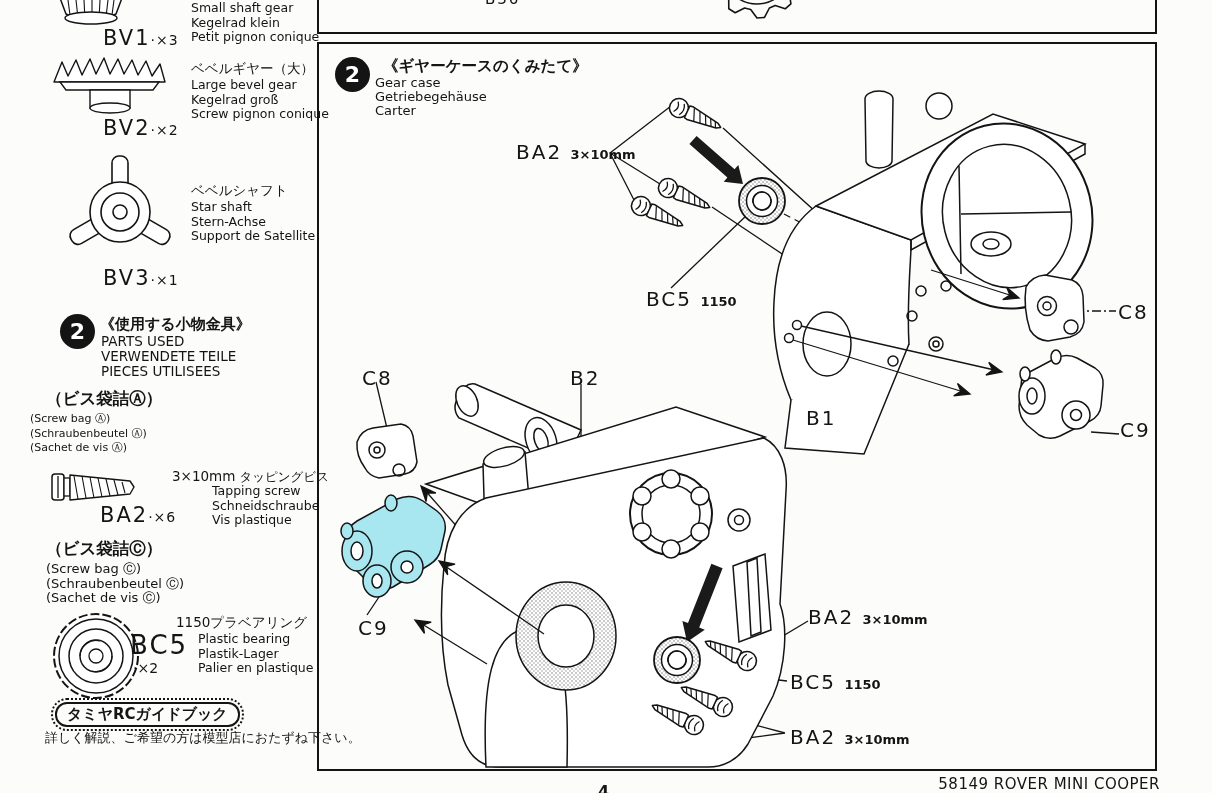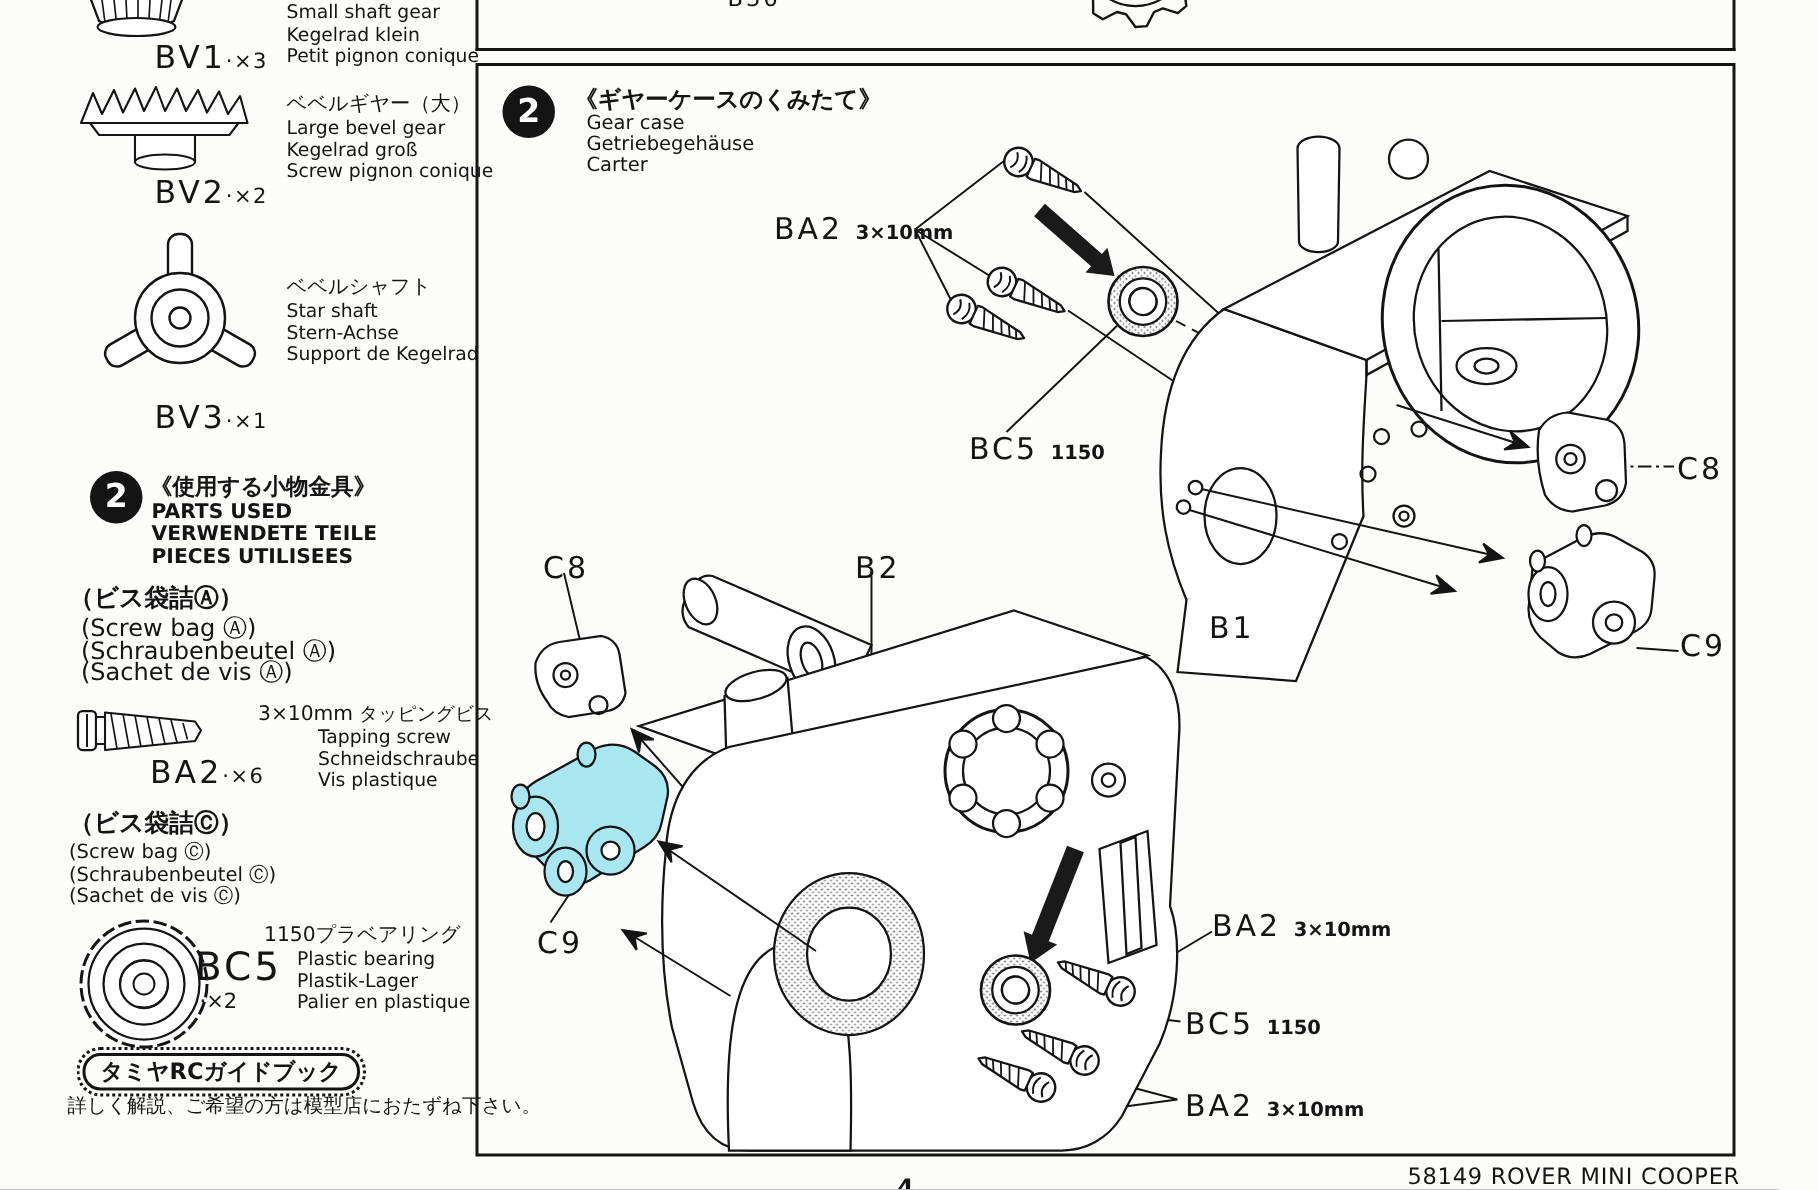--- a/index.html
+++ b/index.html
@@ -6,21 +6,21 @@
   html,body{background:#9a9a9a}
   .page{position:relative;width:1212px;height:793px;margin:0 auto;background:#fcfcfa;
         font-family:"DejaVu Sans","Liberation Sans",sans-serif;color:#141414;overflow:hidden}
   .abs{position:absolute}
   svg{display:block;overflow:visible}
   .small{font-size:12.5px;line-height:14.5px;white-space:nowrap}
   .jp{font-size:13.5px;white-space:nowrap}
   .jpbig{font-size:16.5px;font-weight:bold;white-space:nowrap}
   .code{font-size:21px;letter-spacing:2px;white-space:nowrap}
   .code .qty{font-size:14px;letter-spacing:1px}
-  .bold-lines div{font-size:13.5px;font-weight:bold;line-height:15px;white-space:nowrap}
+  .bold-lines div{font-size:13.5px;font-weight:normal;line-height:15px;white-space:nowrap}
   .badge{width:35px;height:35px;border-radius:50%;background:#141414;color:#fff;
          display:flex;align-items:center;justify-content:center;font-size:22px;font-weight:bold}
   .plabel{font-size:20px;letter-spacing:2px;white-space:nowrap}
   .plabel .psize{font-size:13px;letter-spacing:0;font-weight:bold}
   .panel{border:2px solid #141414}
   .strip{border:2px solid #141414;border-top:none}
   .gb-badge{display:inline-block;border:2px solid #141414;outline:2px dotted #141414;outline-offset:2px;
             border-radius:12px;padding:1px 10px;font-size:15px;font-weight:bold;white-space:nowrap}
   .gb-lines div{font-size:13px;line-height:15.5px;white-space:nowrap}
   .clip{overflow:hidden}
@@ -91,33 +91,33 @@
         <circle cx="75" cy="62" r="30"></circle>
         <circle cx="75" cy="62" r="19"></circle>
         <circle cx="75" cy="62" r="7"></circle>
       </g>
     </svg>
     <div class="abs code" style="left:103px;top:266px"><span>BV3</span><span class="qty">·×1</span></div>
     <div class="abs jp" style="left:191px;top:182px">ベベルシャフト</div>
     <div class="abs small" style="left:191px;top:200px">
       <div>Star shaft</div>
         <div>Stern-Achse</div>
-        <div>Support de Kegelrad</div>
+        <div>Support de Satellite</div>
     </div>
 
     <div class="abs badge" style="left:60px;top:314px">2</div>
     <div class="abs jpbig" style="left:100px;top:315px;font-size:15px">《使用する小物金具》</div>
     <div class="abs bold-lines" style="left:101px;top:334px">
       <div>PARTS USED</div>
         <div>VERWENDETE TEILE</div>
         <div>PIECES UTILISEES</div>
     </div>
 
     <div class="abs jpbig" style="left:46px;top:388px">（ビス袋詰Ⓐ）</div>
-    <div class="abs small" style="left:54px;top:412px;font-size:16px">
+    <div class="abs small" style="left:30px;top:412px;font-size:11px">
       <div>(Screw bag Ⓐ)</div>
         <div>(Schraubenbeutel Ⓐ)</div>
         <div>(Sachet de vis Ⓐ)</div>
     </div>
 
     <svg class="abs" style="left:50px;top:468px" width="88" height="38">
       <rect x="2" y="6" width="12" height="26" rx="3" fill="#fff" stroke="#141414" stroke-width="1.5"></rect>
       <line x1="8" y1="8" x2="8" y2="30" stroke="#141414" stroke-width="1.3"></line>
       <rect x="14" y="10" width="6" height="18" fill="#fff" stroke="#141414" stroke-width="1.3"></rect>
       <path d="M20,7 L80,13 L84,19 L80,26 L20,32 Z" fill="#fff" stroke="#141414" stroke-width="1.4" stroke-linejoin="round"></path>
@@ -170,21 +170,21 @@
     <svg class="abs" style="left:383px;top:0" width="110" height="22">
       <circle cx="55" cy="-30" r="34" fill="none" stroke="#141414" stroke-width="1.5"></circle>
       <path d="M12.2,-8.2 L22.6,-6.5 L26.7,-1.7 L26.8,8.8 L33.2,12.8 L42.6,8 L48.7,9.5 L55,18 L62.5,17.4 L67.4,8 L73.2,5.6 L83.2,8.8 L88.9,3.9 L87.4,-6.5 L97,-8" fill="none" stroke="#141414" stroke-width="1.6" stroke-linejoin="round"></path>
     </svg>
   </div>
 
   <section class="abs panel" style="left:317px;top:42px;width:840px;height:729px">
 
     <div class="abs badge" style="left:16px;top:13px">2</div>
     <div class="abs jpbig" style="left:64px;top:12px;font-size:15.5px">《ギヤーケースのくみたて》</div>
-    <div class="abs" style="left:72px;top:32px;font-size:13px;line-height:14px">
+    <div class="abs" style="left:56px;top:32px;font-size:13px;line-height:14px">
       <div>Gear case</div>
         <div>Getriebegehäuse</div>
         <div>Carter</div>
     </div>
 
     <svg class="abs" style="left:0;top:0" width="836" height="725" viewBox="0 0 836 725">
       <g stroke="#141414" fill="none" stroke-width="1.3">
 
         <g>
           <path d="M291,109 L352,62 M291,109 L341,140 M291,109 L316,158"></path>

